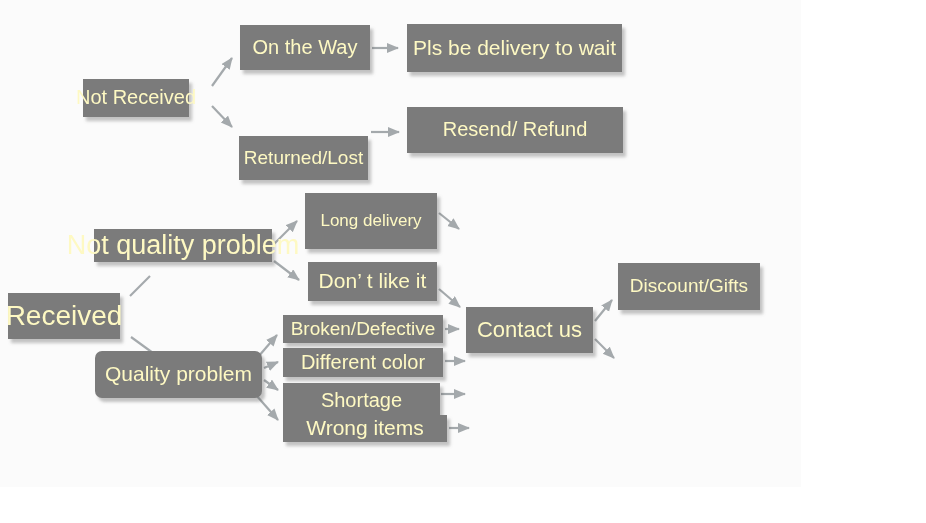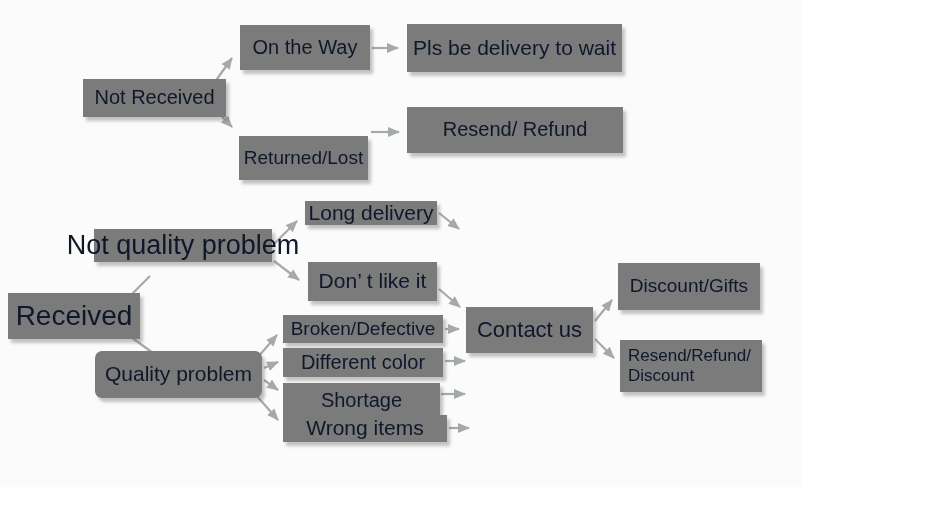--- a/index.html
+++ b/index.html
@@ -3,35 +3,35 @@
 <meta charset="utf-8">
 <style>
   html,body{margin:0;padding:0;background:#ffffff;}
   .canvas{
     position:relative;width:926px;height:523px;background:#ffffff;overflow:hidden;
     font-family:"Liberation Sans", sans-serif;
   }
   .sheet{position:absolute;left:0;top:0;width:801px;height:487px;background:#fbfbfb;}
   .arrows{position:absolute;left:0;top:0;z-index:1;}
   .node{
-    position:absolute;z-index:2;background:#7b7b7b;color:#0f172a;
+    position:absolute;z-index:2;background:#7b7b7b;color:#fef9c3;
     display:flex;align-items:center;justify-content:center;text-align:center;
     box-shadow:3px 4px 3px rgba(90,90,90,0.35);
     line-height:1.08;white-space:nowrap;
   }
   
-  .n-not-received   {left:83px;  top:79px;  width:143px; height:38px; font-size:20px;}
+  .n-not-received   {left:83px;  top:79px;  width:106px; height:38px; font-size:20px;}
   .n-on-the-way     {left:240px; top:25px;  width:130px; height:45px; font-size:20px;}
   .n-pls-wait       {left:407px; top:24px;  width:215px; height:48px; font-size:21px;}
   .n-returned-lost  {left:239px; top:112px; width:129px; height:44px; font-size:19px;margin-top:24px;}
   .n-resend-refund  {left:407px; top:107px; width:216px; height:46px; font-size:20px;}
   
-  .n-received       {left:8px;   top:293px; width:132px; height:46px; font-size:28px;}
+  .n-received       {left:8px;   top:293px; width:112px; height:46px; font-size:28px;}
   .n-not-quality    {left:94px;  top:229px; width:178px; height:33px; font-size:27px;}
-  .n-long-delivery  {left:305px; top:193px; width:132px; height:24px; font-size:21px;margin-top:8px;}
+  .n-long-delivery  {left:305px; top:193px; width:132px; height:56px; font-size:17px;}
   .n-dont-like      {left:308px; top:262px; width:129px; height:39px; font-size:21px;text-align:center;}
   .n-quality        {left:95px;  top:351px; width:167px; height:47px; font-size:21px;border-radius:7px;}
   .n-broken         {left:283px; top:315px; width:160px; height:28px; font-size:19px;}
   .n-diff-color     {left:283px; top:348px; width:160px; height:29px; font-size:20px;}
   .n-shortage       {left:283px; top:383px; width:157px; height:36px; font-size:20px;}
   .n-wrong-items    {left:283px; top:415px; width:164px; height:27px; font-size:21px;}
   .n-contact-us     {left:466px; top:307px; width:127px; height:46px; font-size:22px;}
   .n-discount-gifts {left:618px; top:263px; width:142px; height:47px; font-size:19px;}
   .n-resend-discount{left:620px; top:340px; width:142px; height:52px; font-size:17px;
                      flex-direction:column;align-items:flex-start;justify-content:center;
@@ -89,17 +89,13 @@
   <div class="node n-not-quality">Not quality problem</div>
   <div class="node n-long-delivery">Long delivery</div>
   <div class="node n-dont-like">Don’ t like it</div>
   <div class="node n-quality">Quality problem</div>
   <div class="node n-broken">Broken/Defective</div>
   <div class="node n-diff-color">Different color</div>
   <div class="node n-shortage">Shortage</div>
   <div class="node n-wrong-items">Wrong items</div>
   <div class="node n-contact-us">Contact us</div>
   <div class="node n-discount-gifts">Discount/Gifts</div>
-  <div class="node n-resend-discount">
-    <span>Resend/Refund/</span>
-    <span>Discount</span>
-  </div>
 </div>
 
 </body></html>

